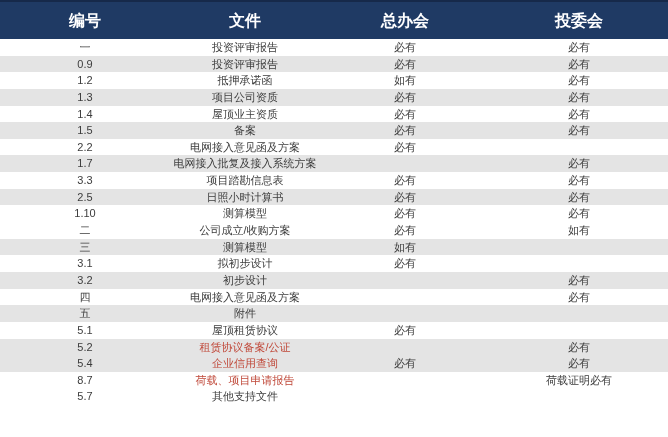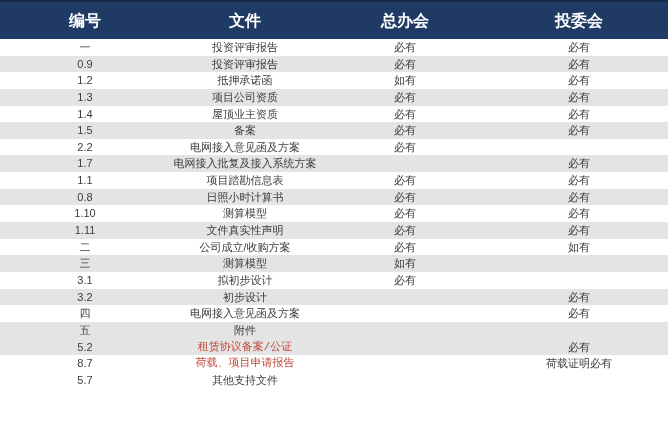--- a/index.html
+++ b/index.html
@@ -45,21 +45,21 @@
     color: var(--text-color);
     height: 16.64px;
     line-height: 16.64px;
     text-align: center;
     padding: 0;
     white-space: nowrap;
     overflow: hidden;
   }
   tbody tr { background: var(--row-bg); }
   tbody tr.alt { background: var(--row-alt-bg); }
-  tbody td.hl { color: var(--highlight-color); font-family: Liberation Mono, monospace; }
+  tbody td.hl { color: var(--highlight-color); }
 </style>
 </head>
 <body>
 
 <table class="checklist">
   <colgroup>
     <col class="c-number">
     <col class="c-file">
     <col class="c-general">
     <col class="c-invest">
@@ -115,40 +115,34 @@
         <td>必有</td>
         <td></td>
       </tr>
       <tr class="alt">
         <td>1.7</td>
         <td>电网接入批复及接入系统方案</td>
         <td></td>
         <td>必有</td>
       </tr>
       <tr>
-        <td>1.1</td>
+        <td>3.3</td>
         <td>项目踏勘信息表</td>
         <td>必有</td>
         <td>必有</td>
       </tr>
       <tr class="alt">
-        <td>0.8</td>
+        <td>2.5</td>
         <td>日照小时计算书</td>
         <td>必有</td>
         <td>必有</td>
       </tr>
       <tr>
         <td>1.10</td>
         <td>测算模型</td>
-        <td>必有</td>
-        <td>必有</td>
-      </tr>
-      <tr class="alt">
-        <td>1.11</td>
-        <td>文件真实性声明</td>
         <td>必有</td>
         <td>必有</td>
       </tr>
       <tr>
         <td>二</td>
         <td>公司成立/收购方案</td>
         <td>必有</td>
         <td>如有</td>
       </tr>
       <tr class="alt">
@@ -174,24 +168,36 @@
         <td>电网接入意见函及方案</td>
         <td></td>
         <td>必有</td>
       </tr>
       <tr class="alt">
         <td>五</td>
         <td>附件</td>
         <td></td>
         <td></td>
       </tr>
+      <tr>
+        <td>5.1</td>
+        <td>屋顶租赁协议</td>
+        <td>必有</td>
+        <td></td>
+      </tr>
       <tr class="alt">
         <td>5.2</td>
         <td class="hl">租赁协议备案/公证</td>
         <td></td>
+        <td>必有</td>
+      </tr>
+      <tr class="alt">
+        <td>5.4</td>
+        <td class="hl">企业信用查询</td>
+        <td>必有</td>
         <td>必有</td>
       </tr>
       <tr>
         <td>8.7</td>
         <td class="hl">荷载、项目申请报告</td>
         <td></td>
         <td>荷载证明必有</td>
       </tr>
       <tr>
         <td>5.7</td>

